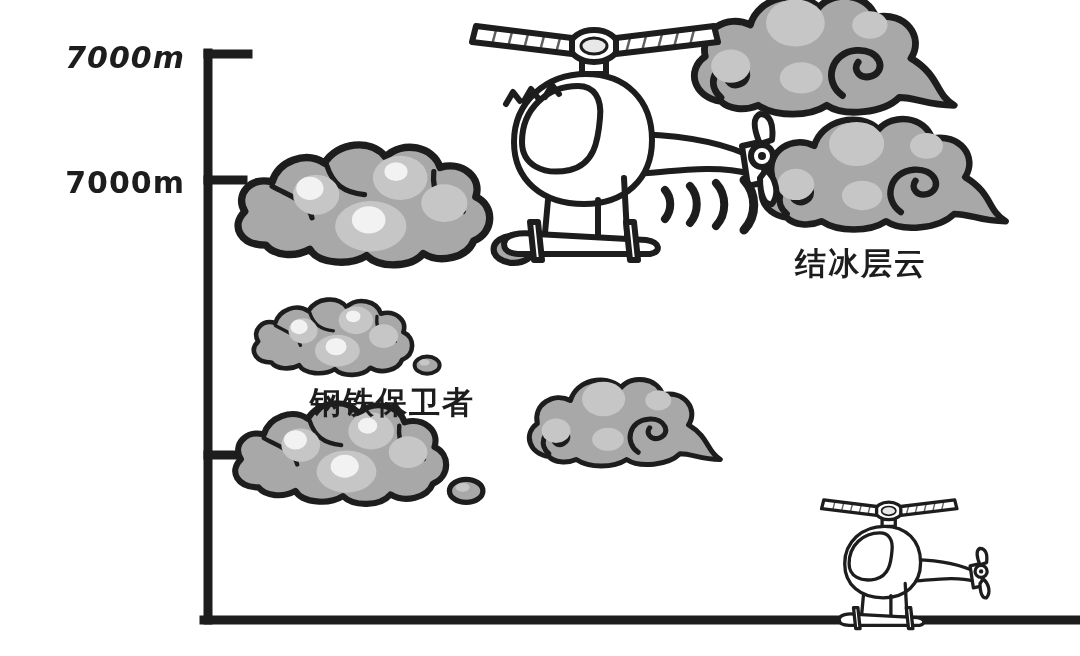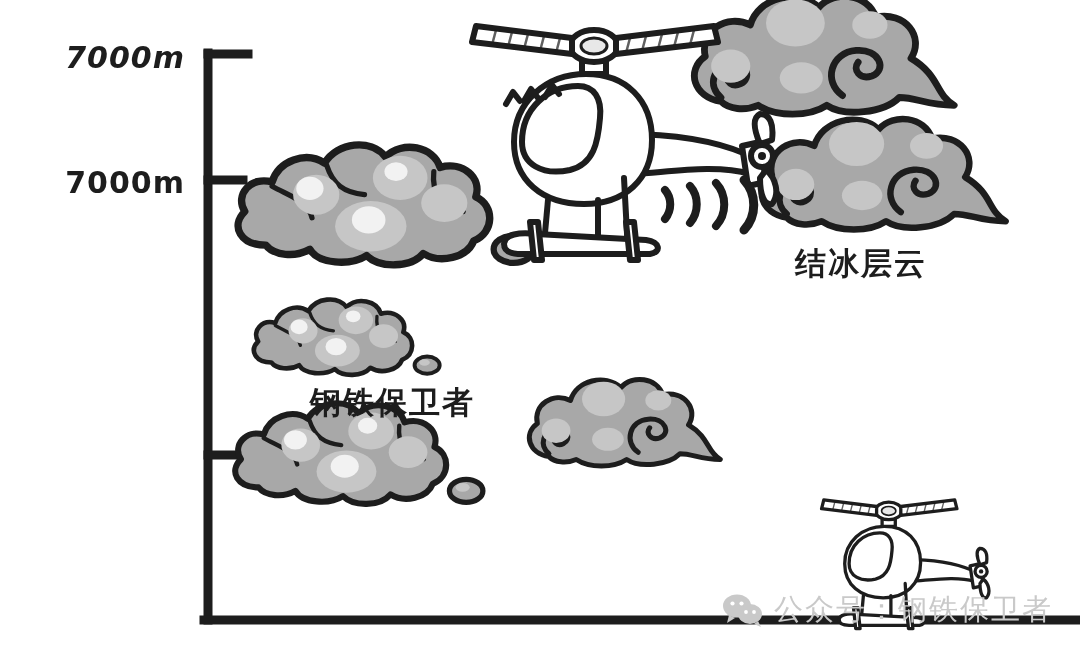--- a/index.html
+++ b/index.html
@@ -236,27 +236,14 @@
       <path d="M665,190 C672,198 672,210 665,219" stroke-width="8"></path>
       <path d="M690,186 C699,196 699,212 690,223" stroke-width="8"></path>
       <path d="M716,183 C727,195 727,214 716,226" stroke-width="8"></path>
       <path d="M744,180 C757,194 757,216 744,230" stroke-width="9"></path>
     </g>
   </svg>
 
   <div class="cn-label" style="left:795px; top:243px;">结冰层云</div>
   <div class="cn-label" style="left:310px; top:382px;">钢铁保卫者</div>
 
-  <div class="watermark" style="left:722px; top:590px;">
-    <svg width="42" height="34" viewBox="0 0 42 34">
-      <ellipse cx="15" cy="13" rx="14" ry="11.5" fill="#c9c9c9"></ellipse>
-      <path d="M7,22 L5,30 L13,25 Z" fill="#c9c9c9"></path>
-      <circle cx="10.5" cy="10.5" r="2.1" fill="#ffffff"></circle>
-      <circle cx="19.5" cy="10.5" r="2.1" fill="#ffffff"></circle>
-      <ellipse cx="28" cy="21" rx="12" ry="10" fill="#c9c9c9"></ellipse>
-      <path d="M36,28 L39,34 L32,31 Z" fill="#c9c9c9"></path>
-      <circle cx="24" cy="19" r="1.9" fill="#ffffff"></circle>
-      <circle cx="32" cy="19" r="1.9" fill="#ffffff"></circle>
-    </svg>
-    <span>公众号：钢铁保卫者</span>
-  </div>
 
 </div>
 
 </body></html>

